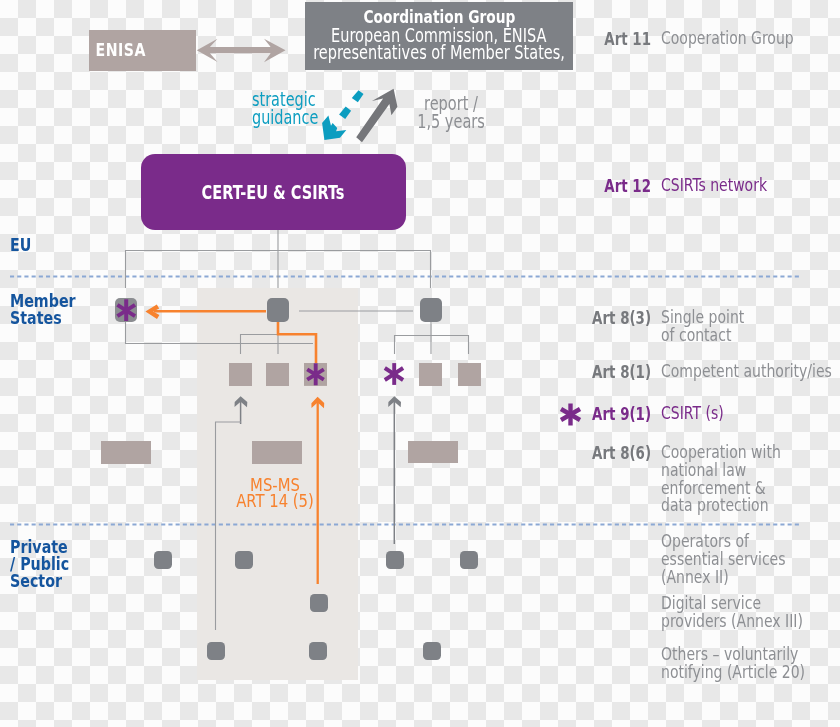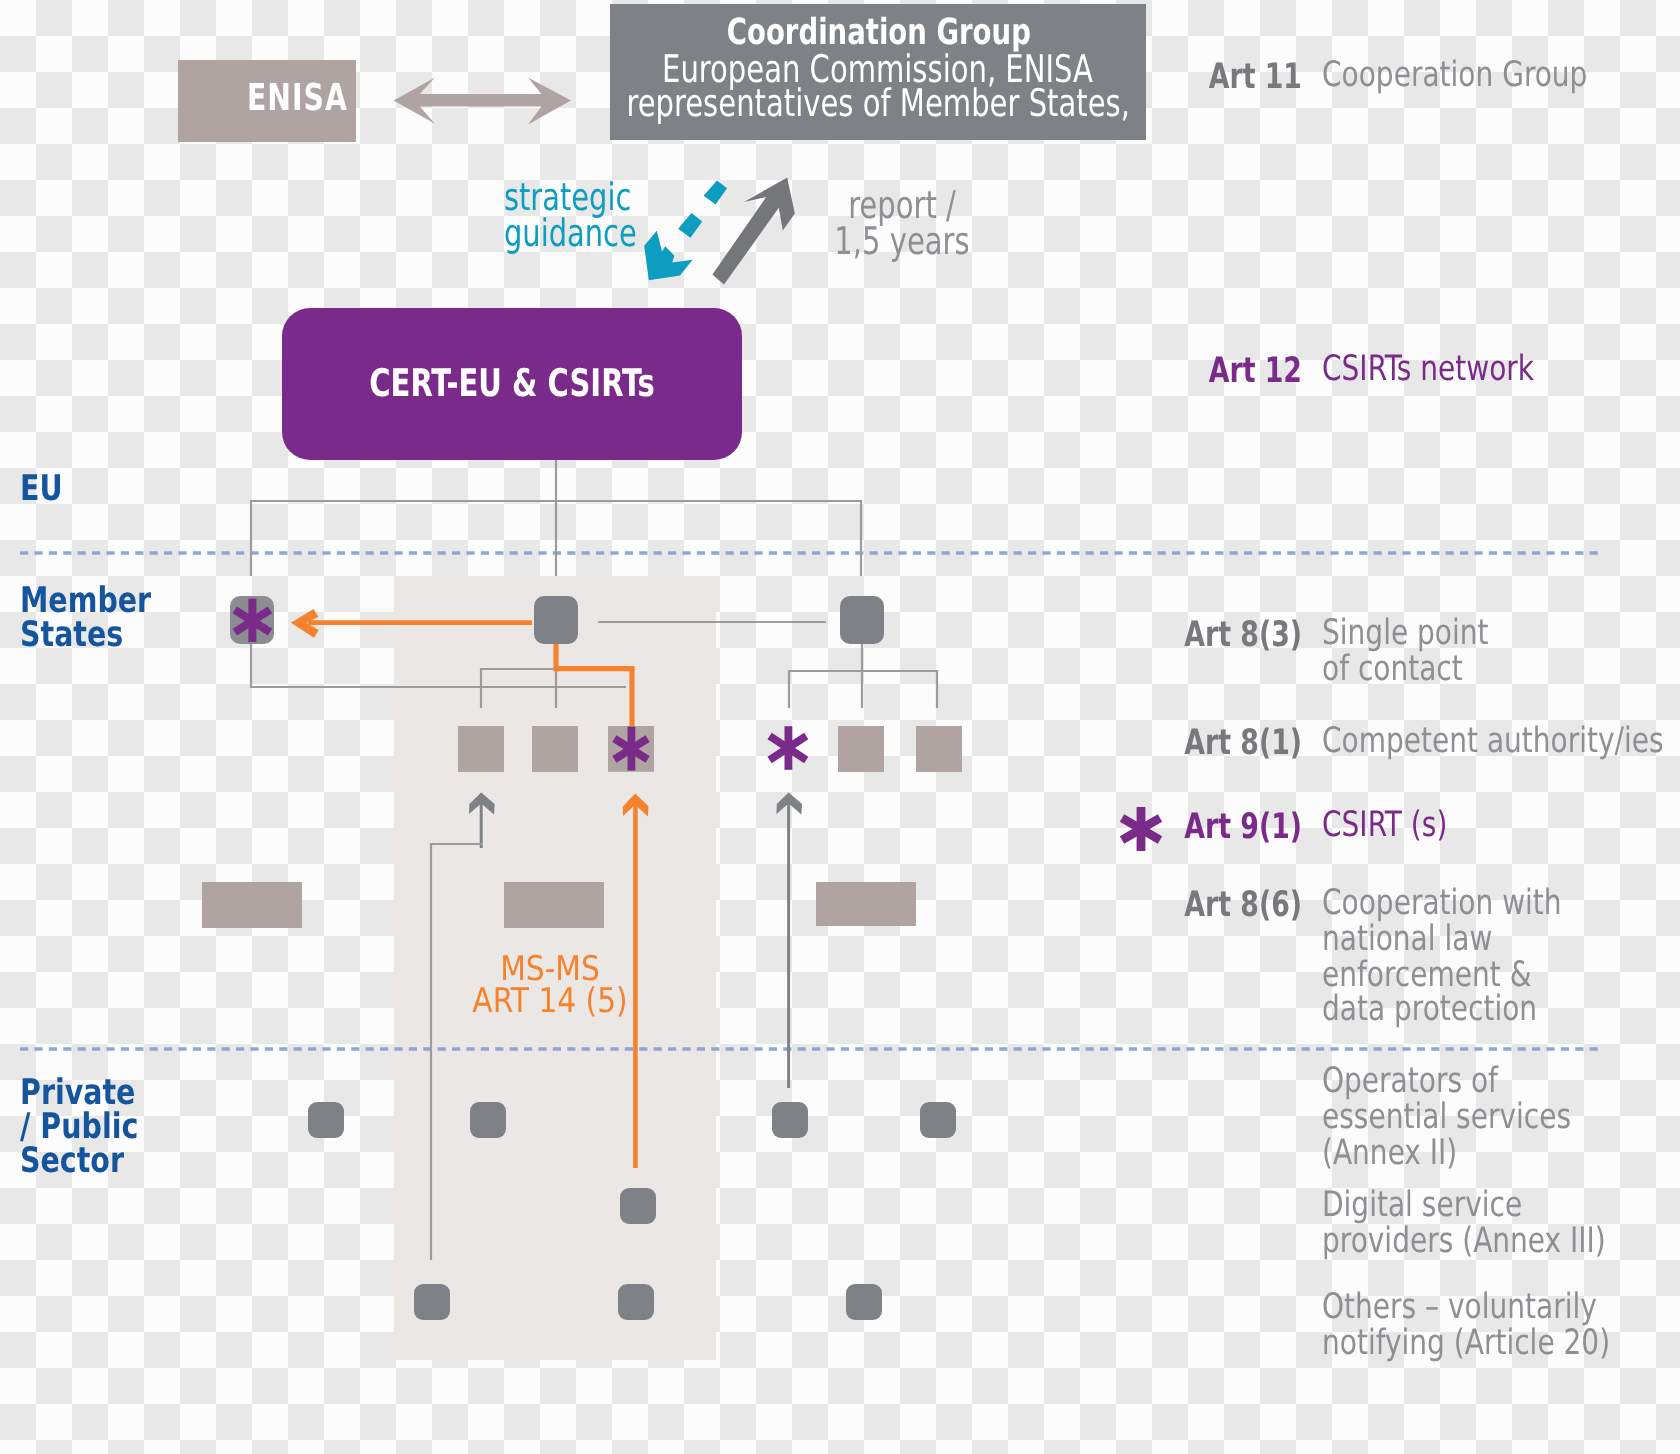--- a/index.html
+++ b/index.html
@@ -14,30 +14,30 @@
     background-position:0 0,18px 18px;
   }
   .abs{position:absolute;}
   #wires{position:absolute;left:0;top:0;width:840px;height:727px;}
 
   
   .nx{display:inline-block;transform:scaleX(0.85);transform-origin:center center;
       white-space:nowrap;}
 
   
-  .enisa-box{left:89px;top:30px;width:89px;height:41px;background:#b0a4a2;
+  .enisa-box{left:89px;top:30px;width:107px;height:41px;background:#b0a4a2;
      color:#fff;font-weight:bold;font-size:18.5px;letter-spacing:0.6px;
-     display:flex;align-items:center;justify-content:flex-end;
+     display:flex;align-items:center;justify-content:flex-start;
      padding-bottom:2px;padding-left:2px;box-sizing:border-box;}
   .coord-box{left:305px;top:2px;width:268px;height:68px;background:#7e8186;
      color:#fff;display:flex;flex-direction:column;align-items:center;
      justify-content:center;padding-bottom:5px;box-sizing:border-box;}
   .coord-title{font-weight:bold;font-size:18px;line-height:21px;}
   .coord-sub{font-size:19px;line-height:17.5px;text-align:center;}
-  .cert-box{left:141px;top:154px;width:230px;height:76px;background:#7a2b8a;
+  .cert-box{left:141px;top:154px;width:265px;height:76px;background:#7a2b8a;
      border-radius:14px;color:#fff;display:flex;flex-direction:column;
      align-items:center;justify-content:center;}
   .cert-title{font-weight:bold;font-size:19px;line-height:21px;}
   .cert-sub{font-size:19px;line-height:17.5px;}
 
   
   .col-beige{left:197px;top:288px;width:161px;height:392px;background:#eae7e4;}
 
   
   .sec-label{color:#15559e;font-weight:bold;font-size:17.6px;line-height:17.2px;

